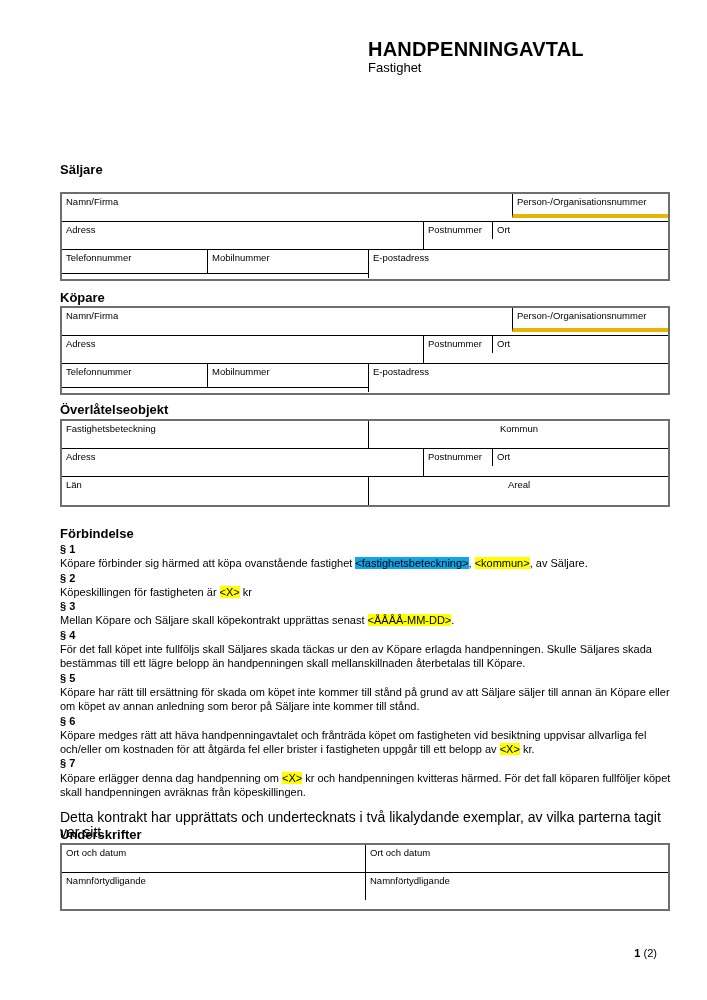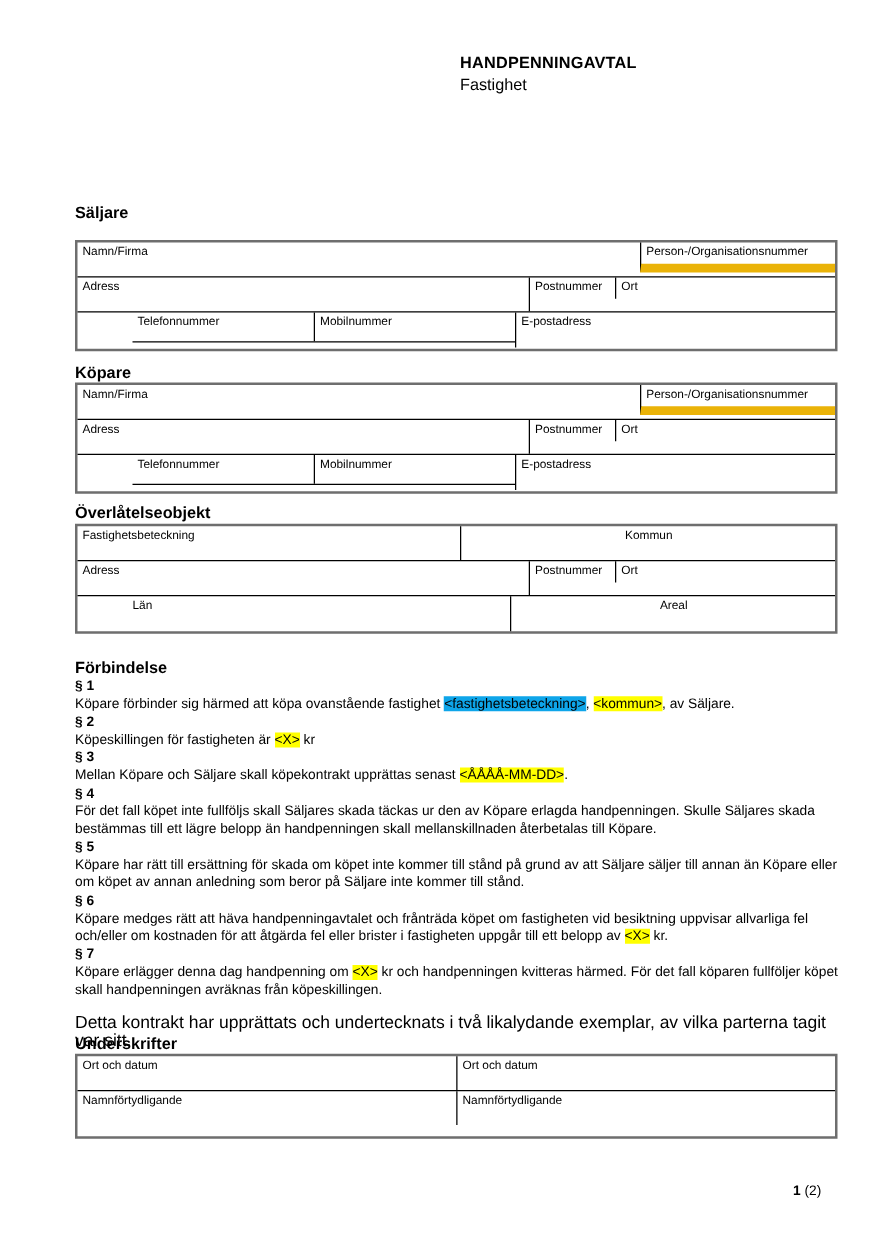--- a/index.html
+++ b/index.html
@@ -2,49 +2,49 @@
 <html><head>
 <meta charset="utf-8">
 <style>
   * { margin:0; padding:0; box-sizing:border-box; }
   html,body { background:#ffffff; }
   .page {
     position:relative; width:707px; height:1000px; background:#fff;
     font-family:"Liberation Sans", sans-serif; color:#000; overflow:hidden;
   }
   .title-block { position:absolute; left:368px; top:41px; }
-  .doc-title { font-size:13px; font-weight:bold; line-height:17px; letter-spacing:.2px; }
+  .doc-title { font-size:20px; font-weight:bold; line-height:17px; letter-spacing:.2px; }
   .doc-subtitle { font-size:13px; line-height:15px; margin-top:2px; }
 
   .sec-heading { position:absolute; left:60px; font-size:13px; font-weight:bold; line-height:15px; }
 
   .ftable { position:absolute; left:60px; width:610px; border:2px solid #6e6e6e; background:#fff; }
   .ftable .lbl { font-size:9.5px; line-height:11px; padding:2px 3px 0 4px; display:block; }
 
   
   .ptable { height:89px; }
   .prow1 { position:relative; height:28px; border-bottom:1px solid #000; }
   .porg-box { position:absolute; top:0; right:0; width:156px; height:24px;
-              border-left:1px solid #000; border-bottom:7px solid #eab308; }
+              border-left:1px solid #000; border-bottom:4px solid #eab308; }
   .prow2 { display:flex; height:28px; border-bottom:1px solid #000; }
   .cell-adress { width:362px; border-right:1px solid #000; }
   .cell-postnr { width:69px; position:relative; }
   .cell-postnr::after { content:""; position:absolute; top:0; right:0; width:0; height:17px; border-right:1px solid #000; }
   .cell-ort { flex:1; }
-  .prow3 { display:flex; height:28px;margin-left:44px; }
+  .prow3 { display:flex; height:28px; }
   .p3left { width:307px; border-right:1px solid #000; }
   .p3box { display:flex; height:24px; border-bottom:1px solid #000; }
   .cell-tel { width:146px; border-right:1px solid #000; }
   .cell-mob { flex:1; }
   .cell-epost { flex:1; }
 
   
   .otable { height:88px; }
   .orow { display:flex; height:28px; border-bottom:1px solid #000; }
-  .orow:last-child { border-bottom:none; height:28px;padding-left:40px; }
+  .orow:last-child { border-bottom:none; height:28px; }
   .ocell-left { width:307px; border-right:1px solid #000; }
   .ocell-right { flex:1;text-align:center; }
 
   
   .forbindelse { position:absolute; left:60px; top:526px; width:612px; }
   .forbindelse .sec-title { font-size:13px; font-weight:bold; line-height:15px; margin-bottom:1px; }
   .para { font-size:11px; line-height:14.3px; }
   .para .marker { font-weight:bold; display:block; }
   .hl { background:#ffff00; }
   .closing { font-size:14px; line-height:14.3px; margin-top:11px; }

